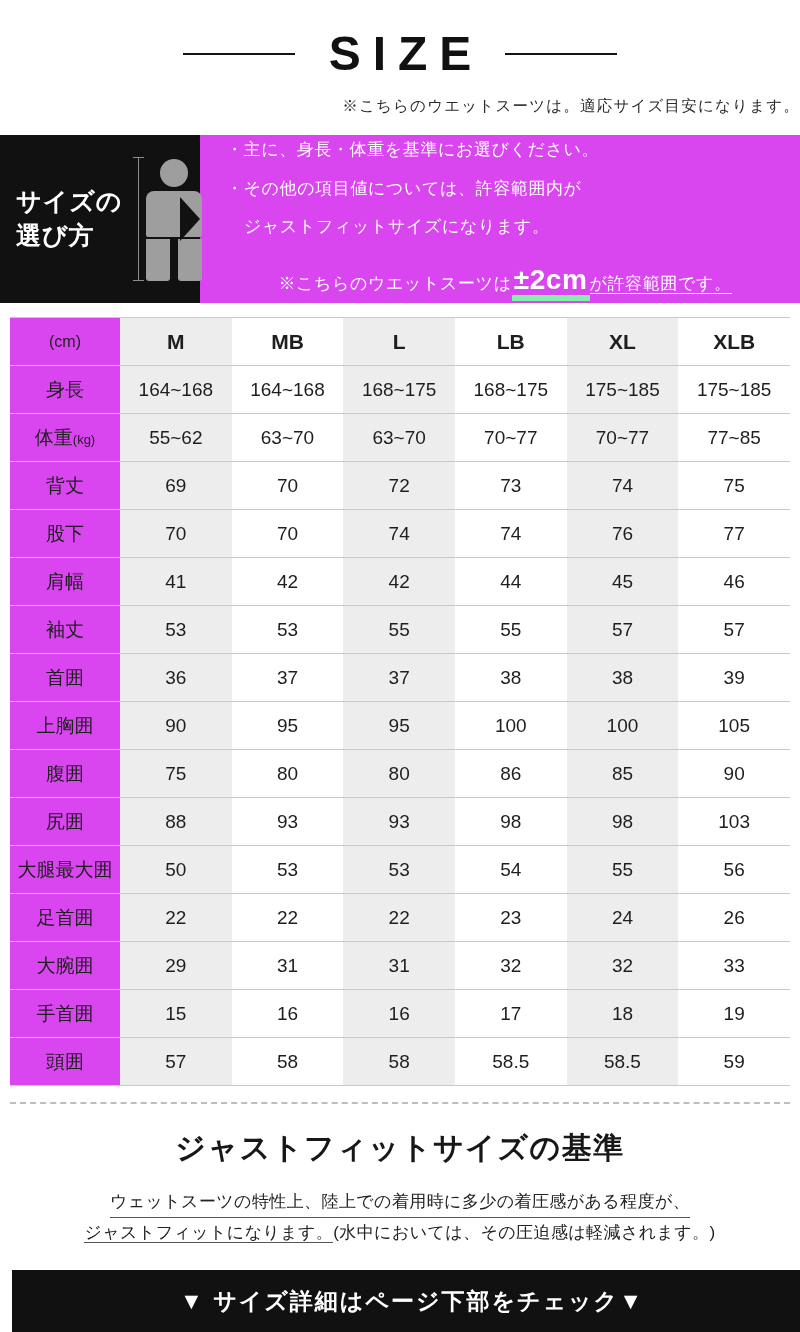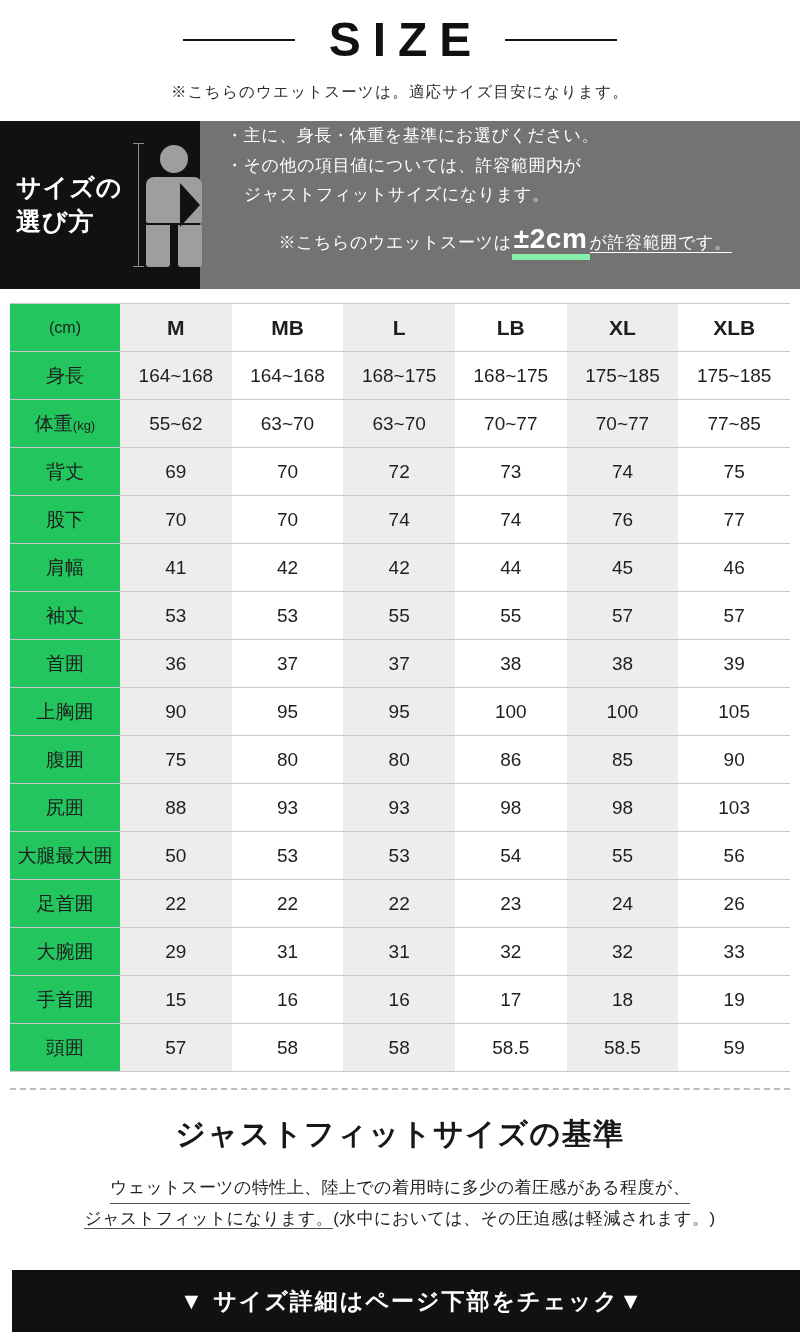--- a/index.html
+++ b/index.html
@@ -16,22 +16,22 @@
   }
   .page {
     width: 800px;
     height: 1332px;
     position: relative;
     box-sizing: border-box;
   }
 
   
   .header {
-    padding-top: 16px;
-    text-align: center;
+    padding-top: 30px;
+    text-align: right;
   }
   .title-row {
     display: flex;
     align-items: center;
     justify-content: center;
     gap: 22px;
   }
   .title-rule {
     width: 112px;
     height: 2px;
@@ -137,25 +137,25 @@
     border-bottom: 22px solid transparent;
     border-left: 20px solid #111111;
     align-self: center;
     margin-left: -20px;
     position: relative;
     z-index: 3;
     flex-shrink: 0;
   }
   .banner-right {
     flex: 1;
-    background: #737373;
+    background: #d946ef;
     color: #ffffff;
     display: flex;
     flex-direction: column;
-    justify-content: flex-start;
+    justify-content: space-between;
     padding: 0 16px 0 26px;
     box-sizing: border-box;
   }
   .banner-line {
     font-size: 17px;
     line-height: 1.5;
     letter-spacing: 0.6px;
     margin: 2px 0;
   }
   .banner-line.indent {
@@ -204,21 +204,21 @@
     border-top: 1px solid #c9c9c9;
   }
   table.size-table thead th.rowhead {
     font-size: 16px;
     font-weight: normal;
   }
   th.rowhead, td.rowhead {
     width: 110px;
     font-weight: bold;
     font-size: 19px;
-    background: #22c55e;
+    background: #d946ef;
   }
   td.rowhead .unit {
     font-size: 13px;
     font-weight: normal;
   }
   col.c-shade { background: #ededed; }
   .range-cell { font-size: 18px; }
 
   
   .dashed {

